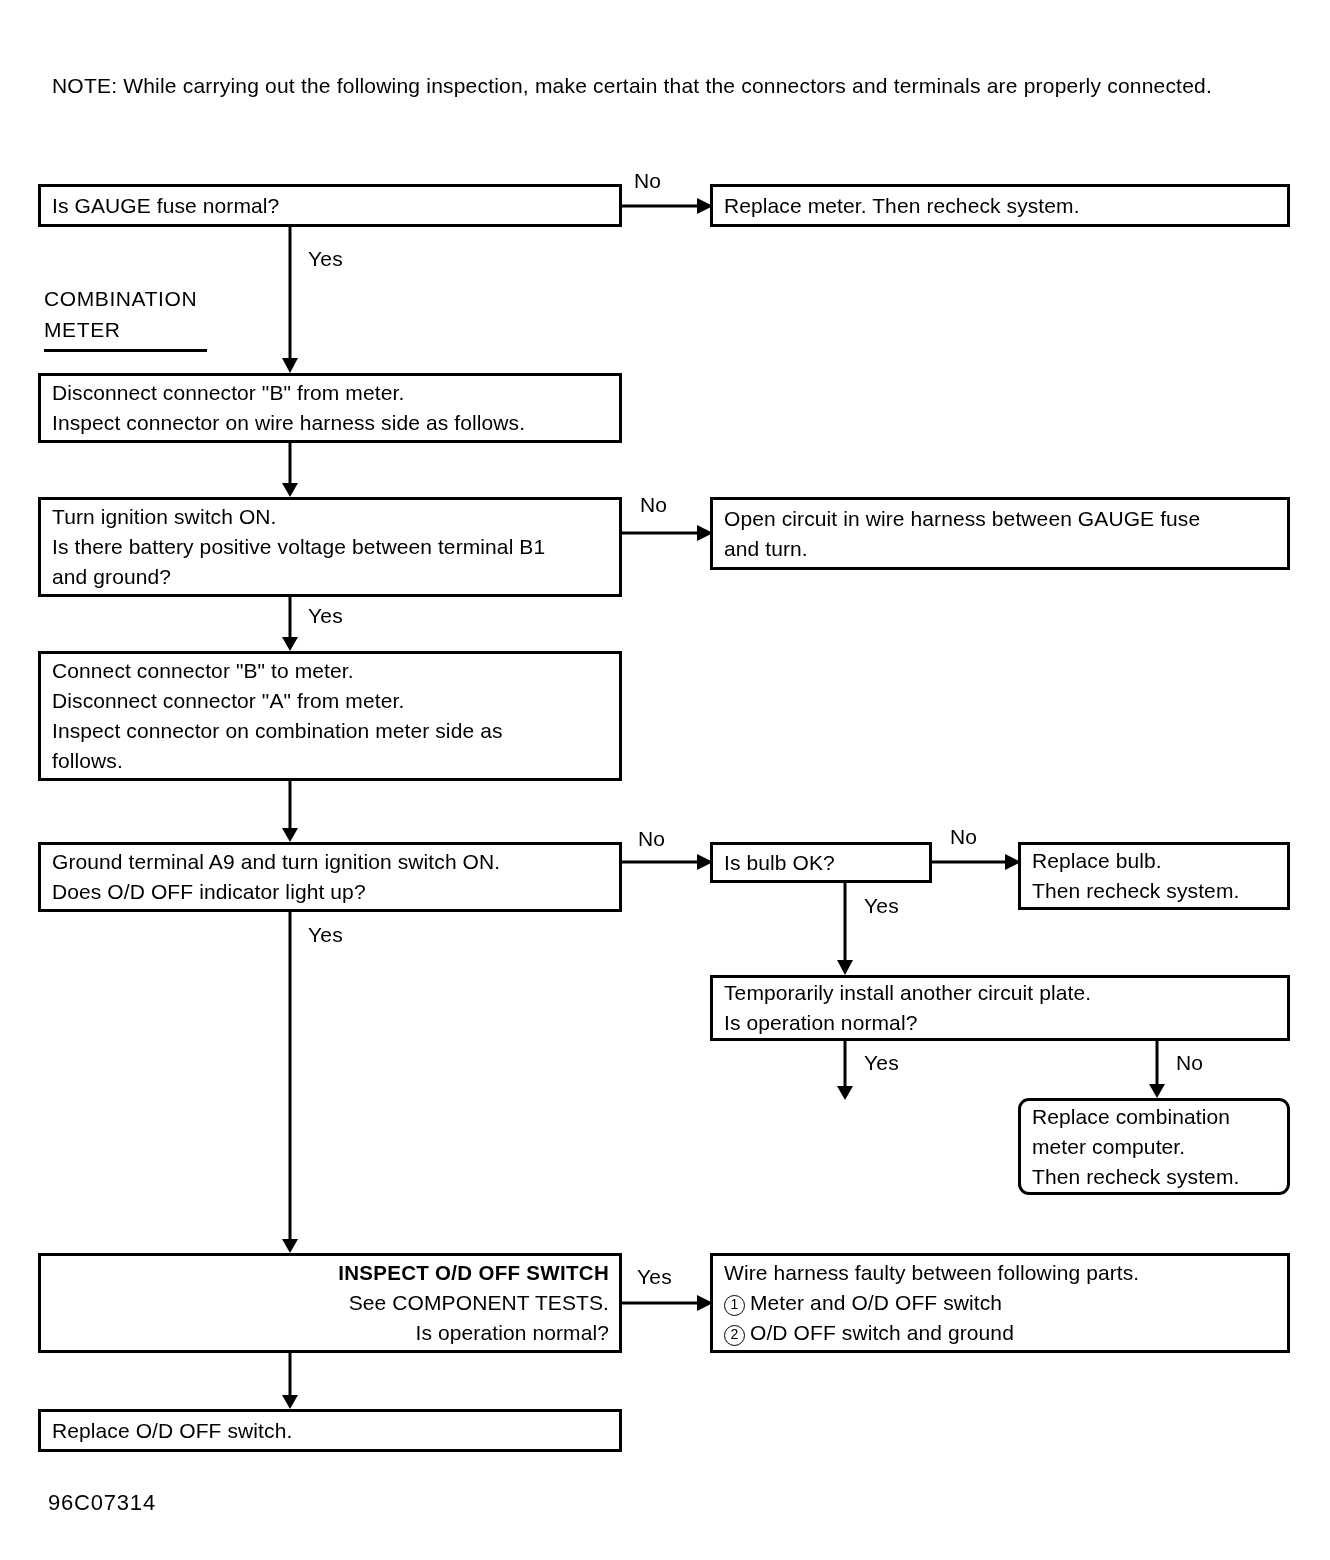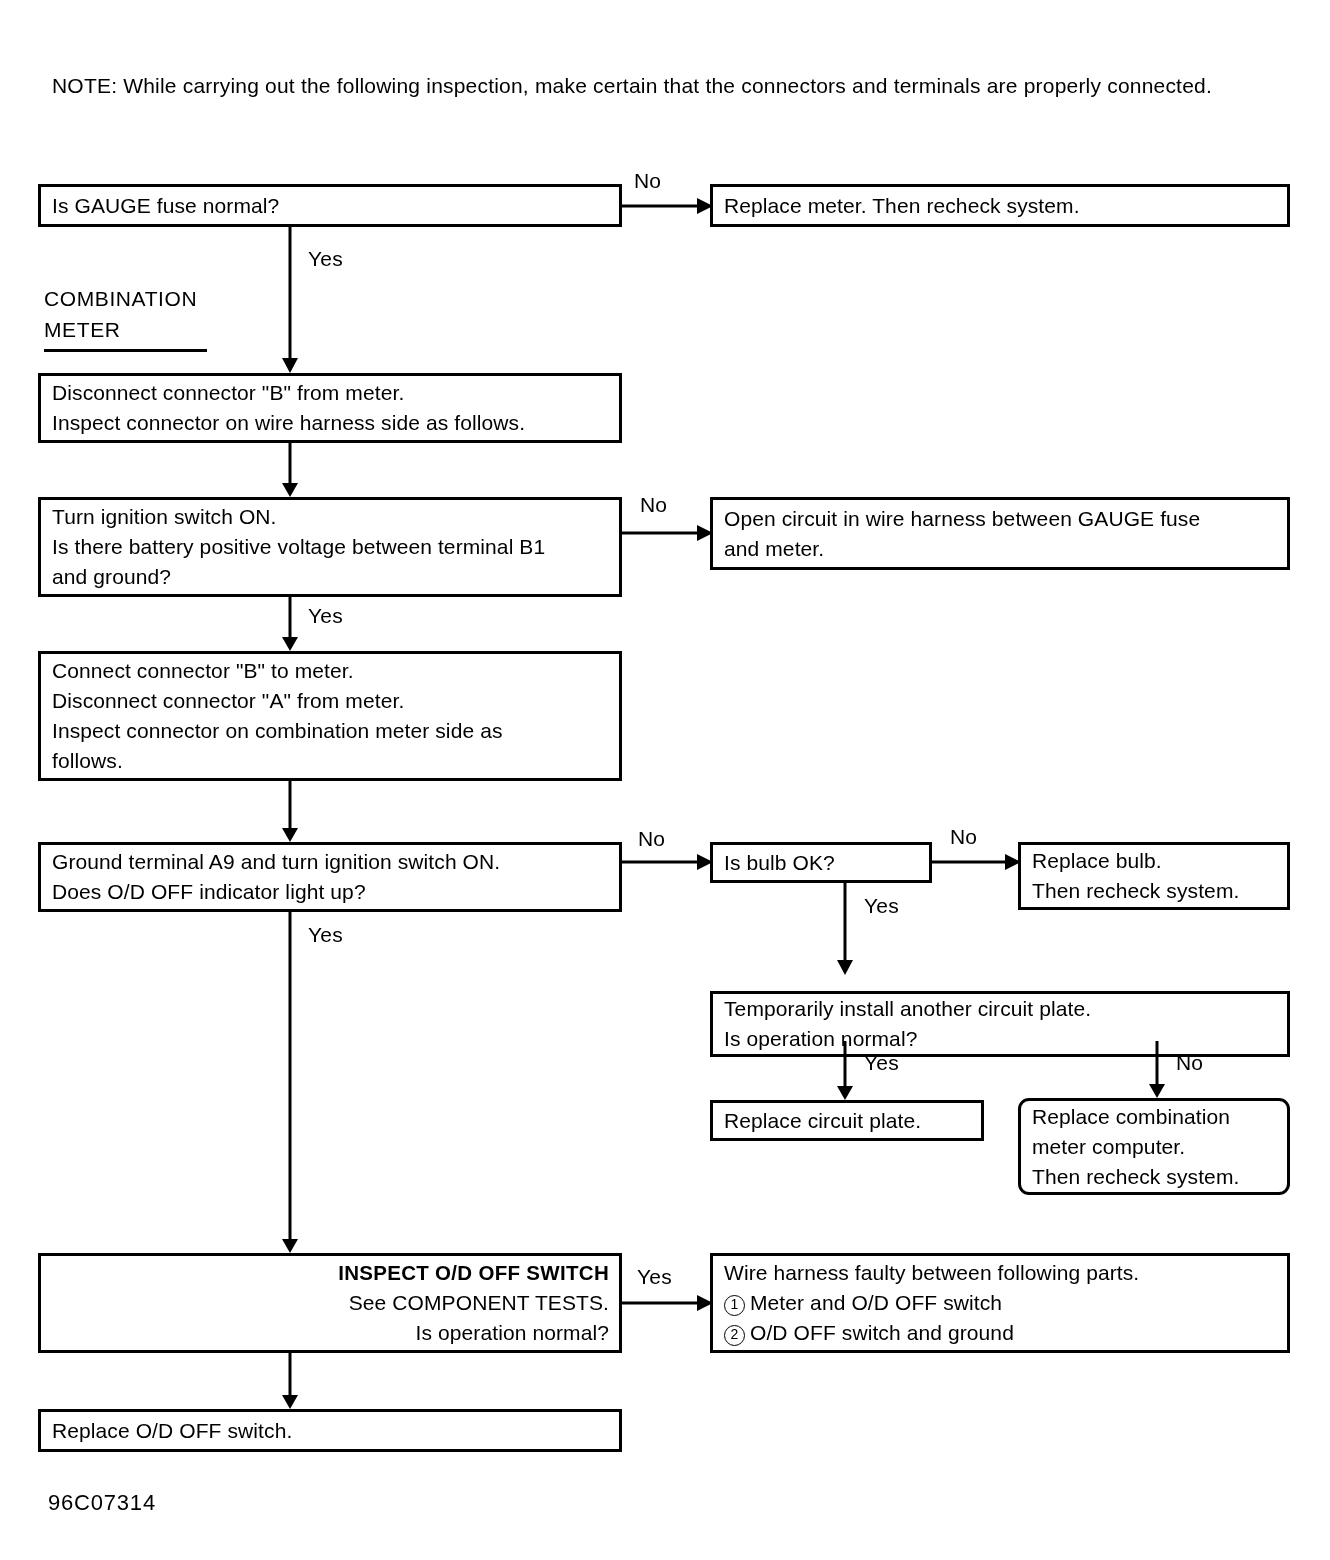--- a/index.html
+++ b/index.html
@@ -130,21 +130,21 @@
   </div>
 
   <div class="box" style="left:38px; top:497px; width:584px; height:100px;">
     <div class="line">Turn ignition switch ON.</div>
     <div class="line">Is there battery positive voltage between terminal B1</div>
     <div class="line">and ground?</div>
   </div>
 
   <div class="box" style="left:710px; top:497px; width:580px; height:73px;">
     <div class="line">Open circuit in wire harness between GAUGE fuse</div>
-    <div class="line">and meter.</div>
+    <div class="line">and turn.</div>
   </div>
 
   <div class="box" style="left:38px; top:651px; width:584px; height:130px;">
     <div class="line">Connect connector "B" to meter.</div>
     <div class="line">Disconnect connector "A" from meter.</div>
     <div class="line">Inspect connector on combination meter side as</div>
     <div class="line">follows.</div>
   </div>
 
   <div class="box" style="left:38px; top:842px; width:584px; height:70px;">
@@ -154,28 +154,25 @@
 
   <div class="box" style="left:710px; top:842px; width:222px; height:41px;">
     <div class="line">Is bulb OK?</div>
   </div>
 
   <div class="box" style="left:1018px; top:842px; width:272px; height:68px;">
     <div class="line">Replace bulb.</div>
     <div class="line">Then recheck system.</div>
   </div>
 
-  <div class="box" style="left:710px; top:975px; width:580px; height:66px;margin-top:16px;">
+  <div class="box" style="left:710px; top:975px; width:580px; height:66px;">
     <div class="line">Temporarily install another circuit plate.</div>
     <div class="line">Is operation normal?</div>
   </div>
 
-  <div class="box" style="left:710px; top:1100px; width:274px; height:41px;">
-    <div class="line">Replace circuit plate.</div>
-  </div>
 
   <div class="box" style="left:1018px; top:1098px; width:272px; height:97px;border-radius:11px;">
     <div class="line">Replace combination</div>
     <div class="line">meter computer.</div>
     <div class="line">Then recheck system.</div>
   </div>
 
   <div class="box" style="left:38px; top:1253px; width:584px; height:100px;align-items:flex-end;">
     <div class="line bold">INSPECT O/D OFF SWITCH</div>
     <div class="line">See COMPONENT TESTS.</div>

